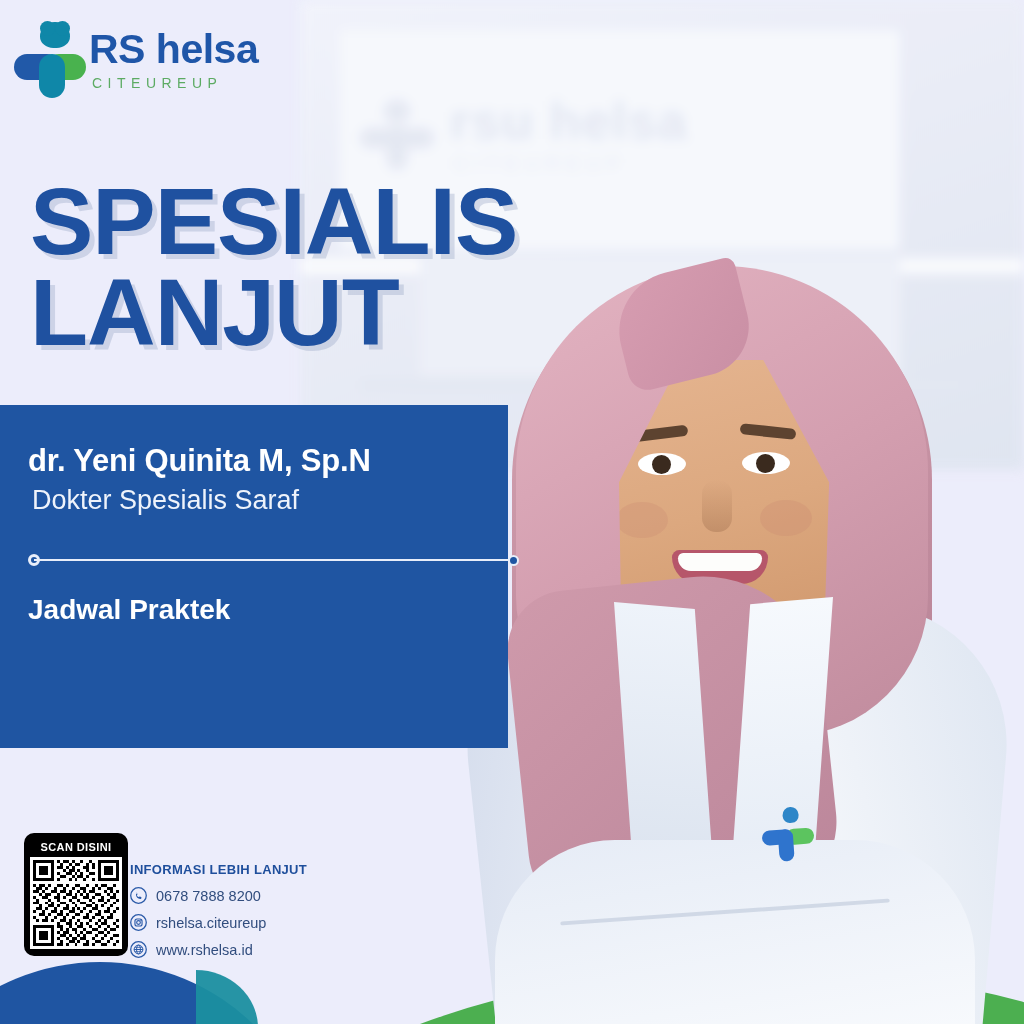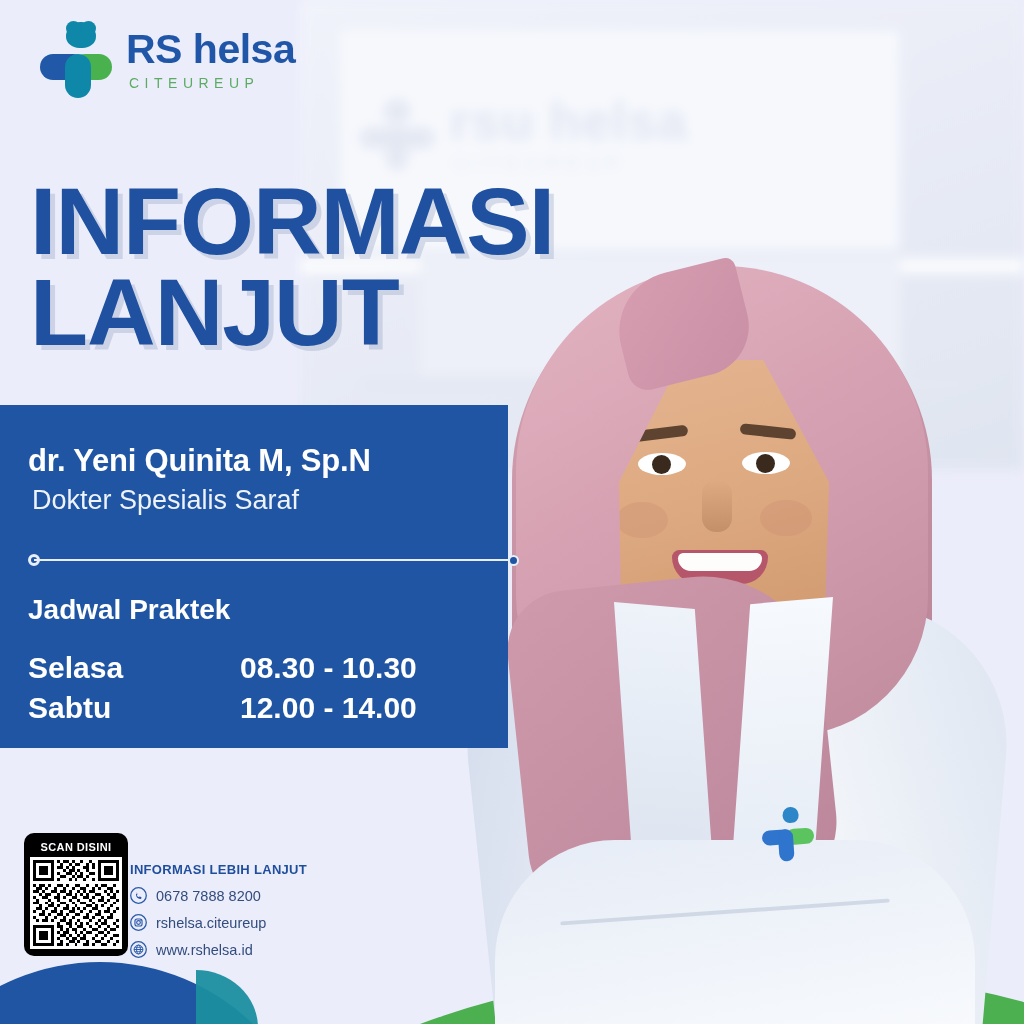--- a/index.html
+++ b/index.html
@@ -24,21 +24,21 @@
   .bg-sign .bmark i { position:absolute; background:#b9c4da; display:block; }
   .bg-sign .bmark .bh { width:26px; height:22px; left:24px; top:2px; border-radius:13px 13px 50% 50%; }
   .bg-sign .bmark .bv { width:20px; height:46px; left:27px; top:26px; border-radius:10px; }
   .bg-sign .bmark .bl { width:38px; height:20px; left:0px; top:30px; border-radius:10px; }
   .bg-sign .bmark .br { width:34px; height:20px; left:40px; top:30px; border-radius:10px; }
   .bg-sign .btxt { display:flex; flex-direction:column; }
   .bg-sign .bword { font-size:52px; font-weight:bold; color:#b3bed6; line-height:1; letter-spacing:1px; }
   .bg-sign .bsub  { font-size:19px; color:#c2cbe0; letter-spacing:7px; margin-top:6px; margin-left:4px; }
 
   
-  .logo { position:absolute; left:40px; top:22px; display:flex; align-items:center; gap:14px; z-index:40; }
+  .logo { position:absolute; left:14px; top:22px; display:flex; align-items:center; gap:3px; z-index:40; }
   .logomark { position:relative; width:72px; height:76px; }
   .logomark span { position:absolute; display:block; }
   .lm-heart { width:30px; height:26px; left:26px; top:0px; background:#0f87a8; border-radius:15px 15px 46% 46%; }
   .lm-heart:before, .lm-heart:after { content:""; position:absolute; top:-1px; width:15px; height:15px; border-radius:50%; background:#0f87a8; }
   .lm-heart:before { left:0; } .lm-heart:after { right:0; }
   .lm-left  { width:46px; height:26px; left:0px;  top:32px; background:#2159a8; border-radius:13px; }
   .lm-right { width:40px; height:26px; left:32px; top:32px; background:#49b24e; border-radius:13px; }
   .lm-stem  { width:26px; height:44px; left:25px; top:32px; background:#0f87a8; border-radius:13px; }
   .logotext { display:flex; flex-direction:column; }
   .logo-word { font-size:41px; font-weight:bold; color:#1f56a8; line-height:1; letter-spacing:-.5px; }
@@ -163,21 +163,21 @@
       <span class="lm-right"></span>
       <span class="lm-stem"></span>
     </div>
     <div class="logotext">
       <div class="logo-word">RS helsa</div>
       <div class="logo-sub">CITEUREUP</div>
     </div>
   </div>
 
   <div class="headline">
-    <div>INFORMASI</div>
+    <div>SPESIALIS</div>
     <div>LANJUT</div>
   </div>
 
   <div class="doctor">
     <div class="doc-hijabback"></div>
     <div class="doc-body"></div>
     <div class="doc-shoulderL"></div>
     <div class="doc-shoulderR"></div>
     <div class="doc-neck"></div>
     <div class="doc-face"></div>
@@ -212,30 +212,20 @@
       <div class="doc-name">dr. Yeni Quinita M, Sp.N</div>
       <div class="doc-role">Dokter Spesialis Saraf</div>
 
       <div class="divider">
         <div class="ddot-l"></div>
         <div class="dline"></div>
         <div class="ddot-r"></div>
       </div>
 
       <div class="sched-title">Jadwal Praktek</div>
-      <div class="sched">
-        <div class="sched-row">
-          <div class="sched-day">Selasa</div>
-          <div class="sched-time">08.30 - 10.30</div>
-        </div>
-        <div class="sched-row">
-          <div class="sched-day">Sabtu</div>
-          <div class="sched-time">12.00 - 14.00</div>
-        </div>
-      </div>
     </div>
   </div>
 
   <div class="qrblock">
     <div class="qr-card">
       <div class="qr-label">SCAN DISINI</div>
       <div class="qr-code">
         <svg width="86" height="86" viewBox="0 0 29 29" shape-rendering="crispEdges">
           <rect width="29" height="29" fill="#fff"></rect>
           <g fill="#000">

